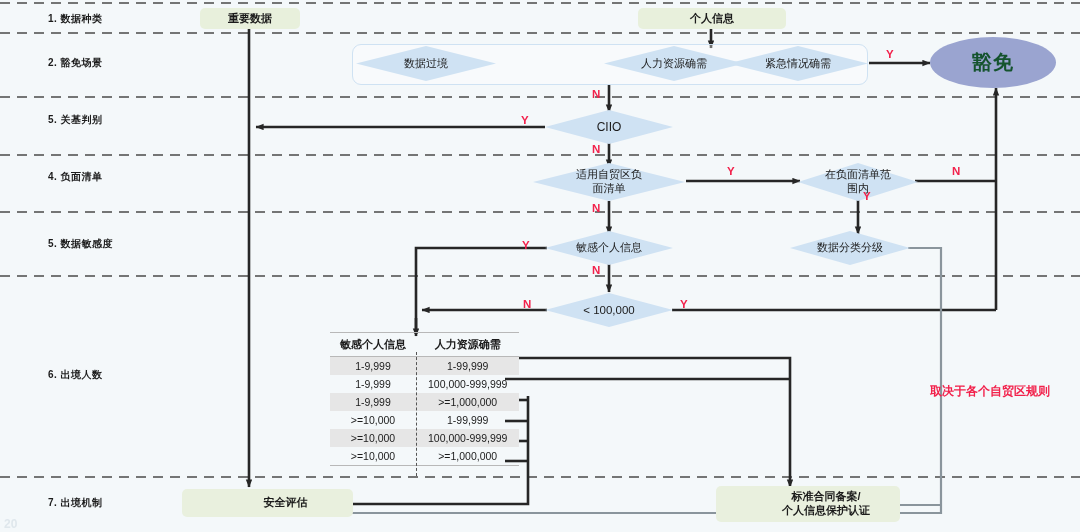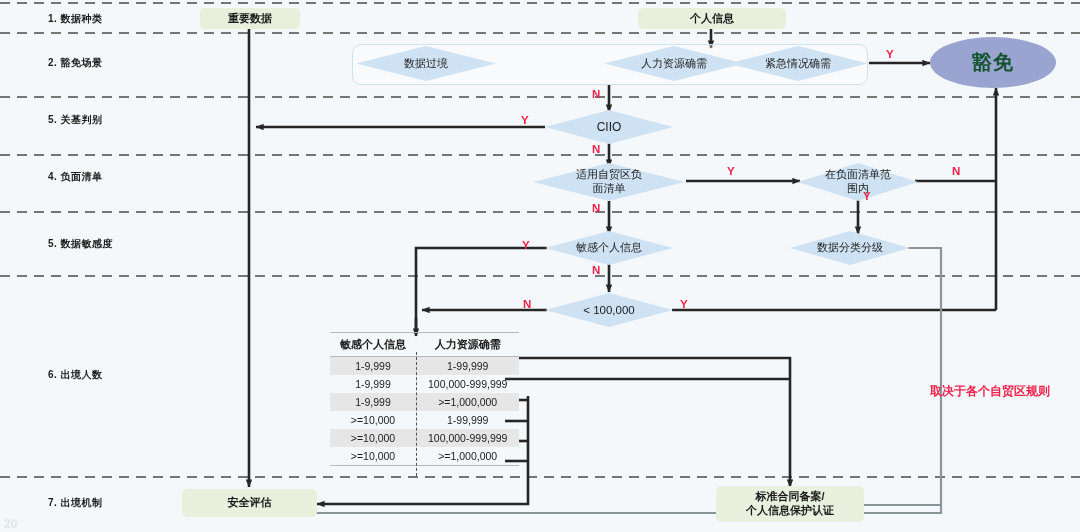--- a/index.html
+++ b/index.html
@@ -15,21 +15,21 @@
   .rowlabel{
     position:absolute;font-size:10px;font-weight:bold;color:#1b1b1b;
     letter-spacing:.5px;white-space:nowrap;
   }
 
   .greenbox{
     position:absolute;background:#e8f0dc;border-radius:5px;
     display:flex;align-items:center;justify-content:center;
     font-size:11px;font-weight:bold;color:#1b1b1b;text-align:center;line-height:1.25;
   }
-  .greenbox.plain{background:#e9f0de;}
+  .greenbox.plain{background:#e9f0de;padding-left:36px;}
 
   .ellipse{
     position:absolute;background:#9aa4d0;border-radius:50%;
     display:flex;align-items:center;justify-content:center;
     color:#14532d;font-size:20px;font-weight:bold;letter-spacing:1px;
   }
 
   .diamond-wrap{position:absolute;}
   .diamond-lbl{
     position:absolute;left:0;top:0;width:100%;height:100%;

